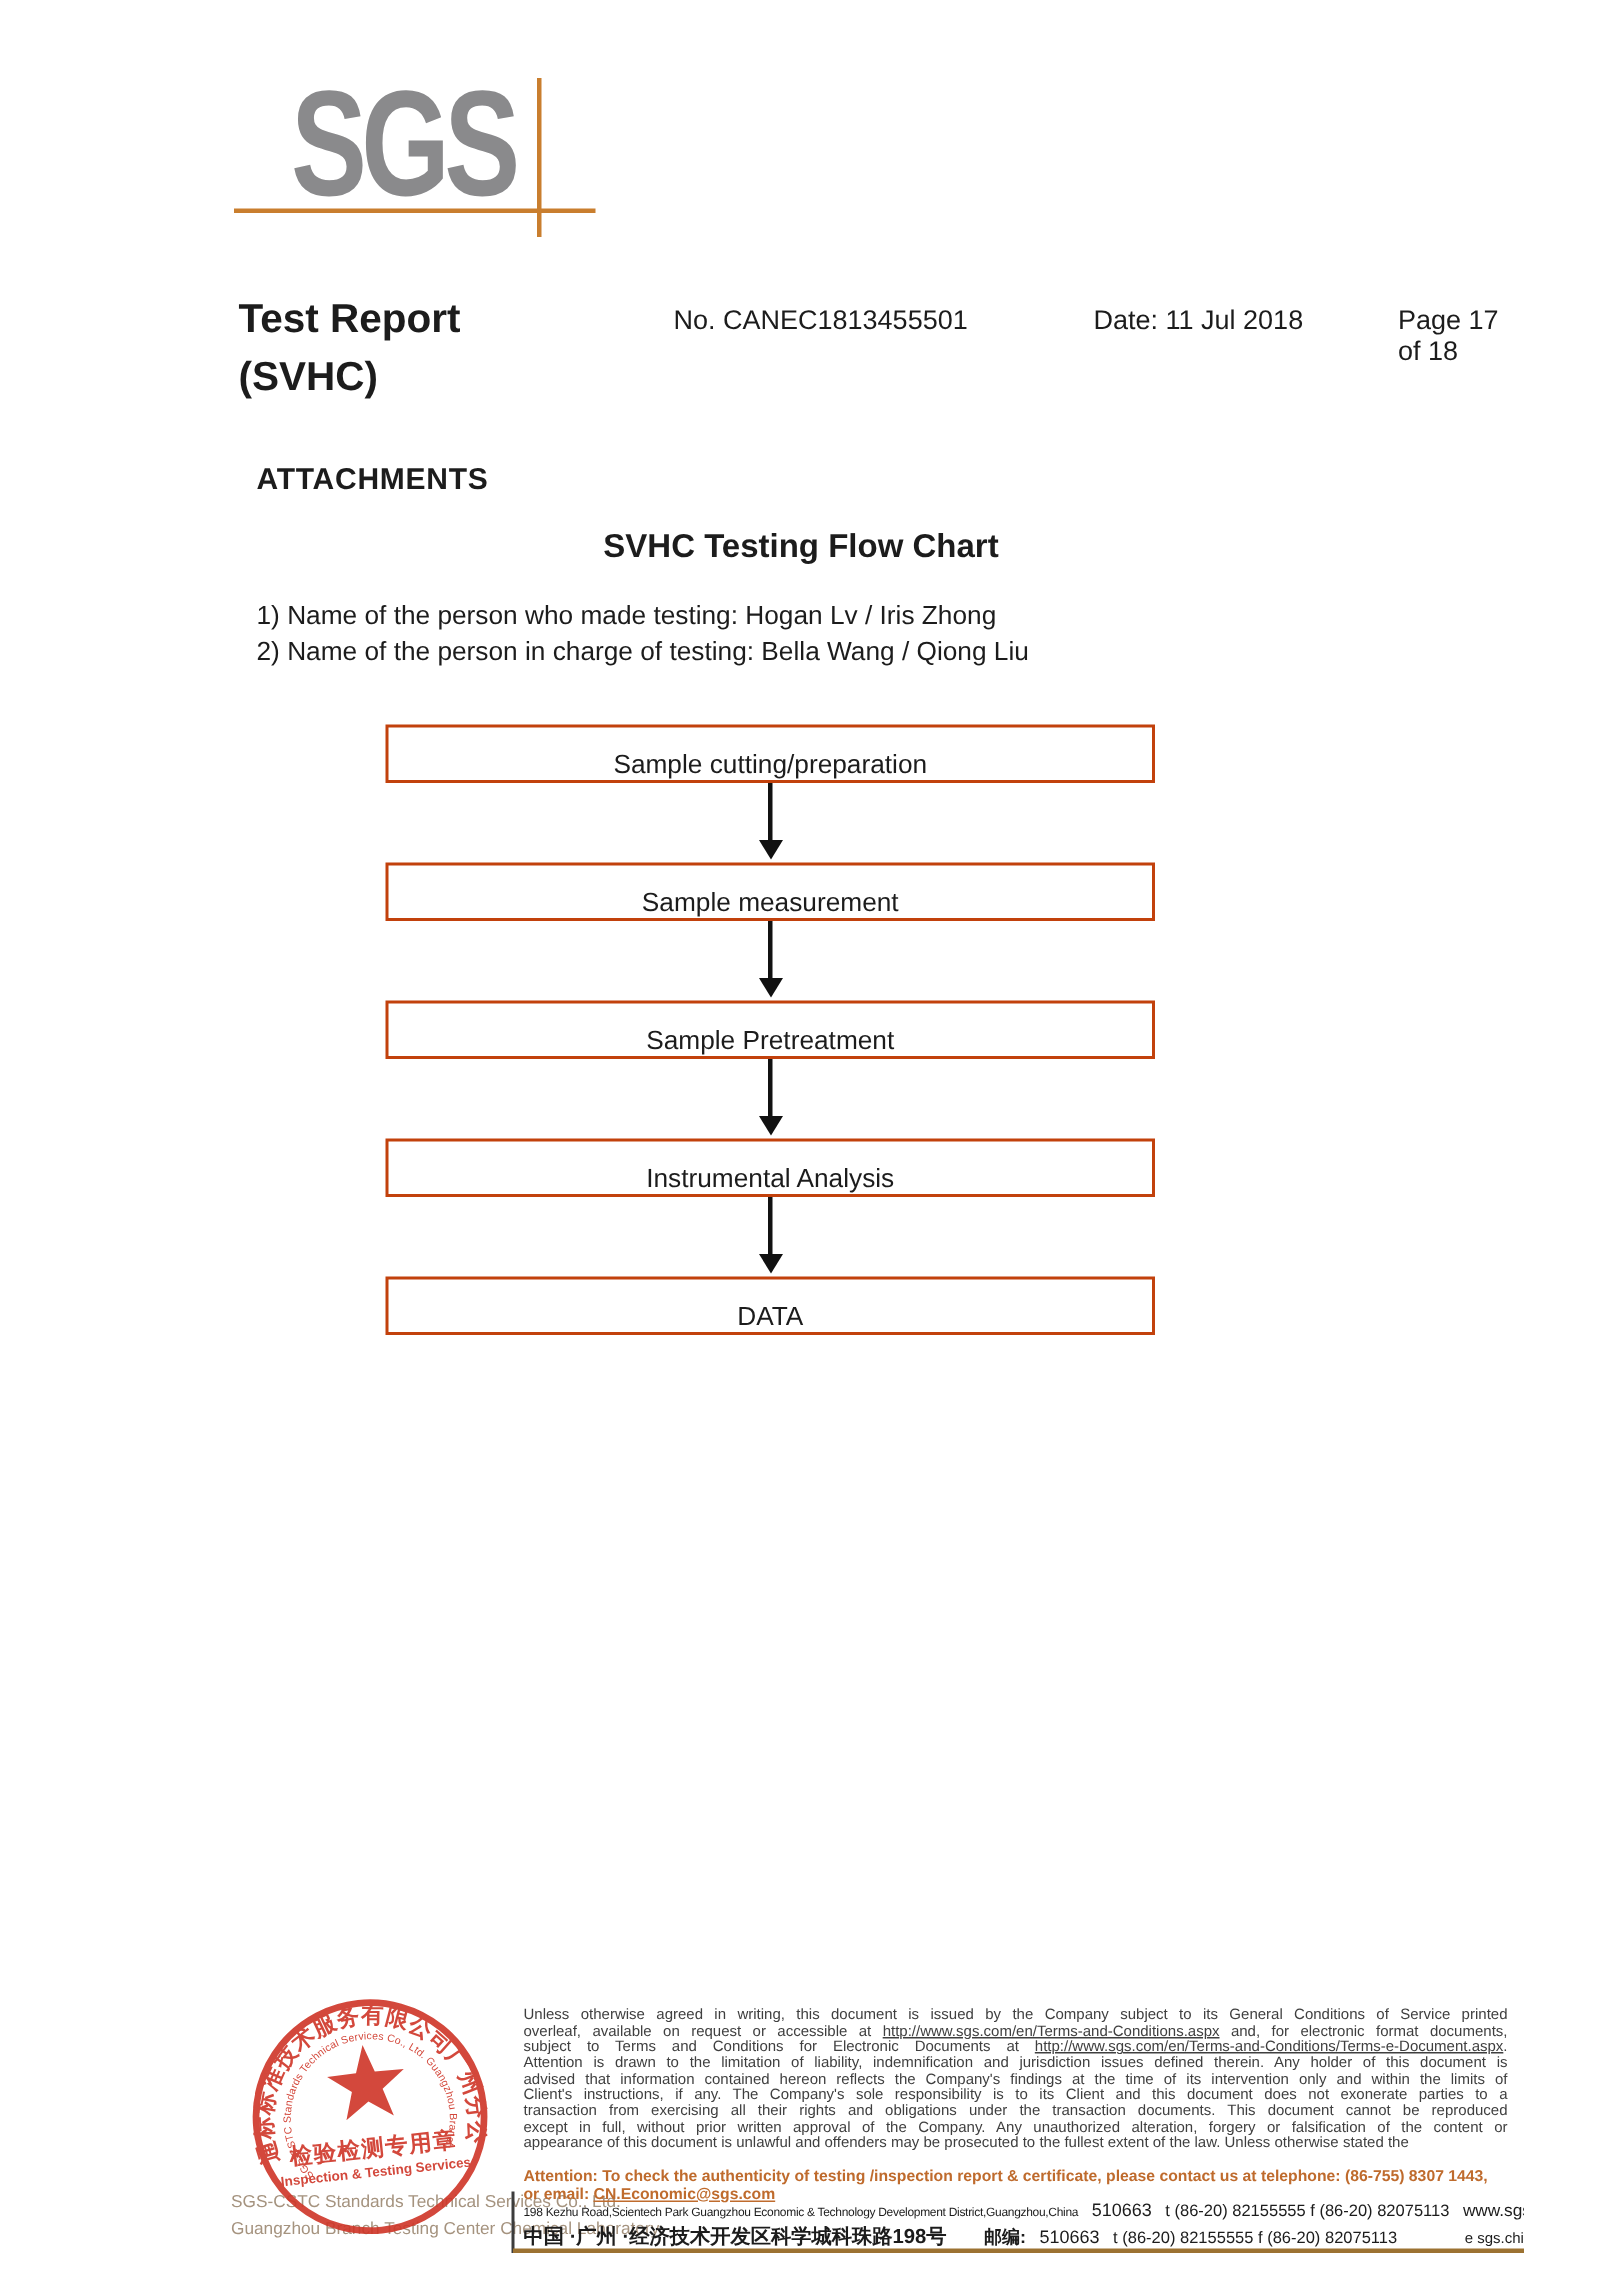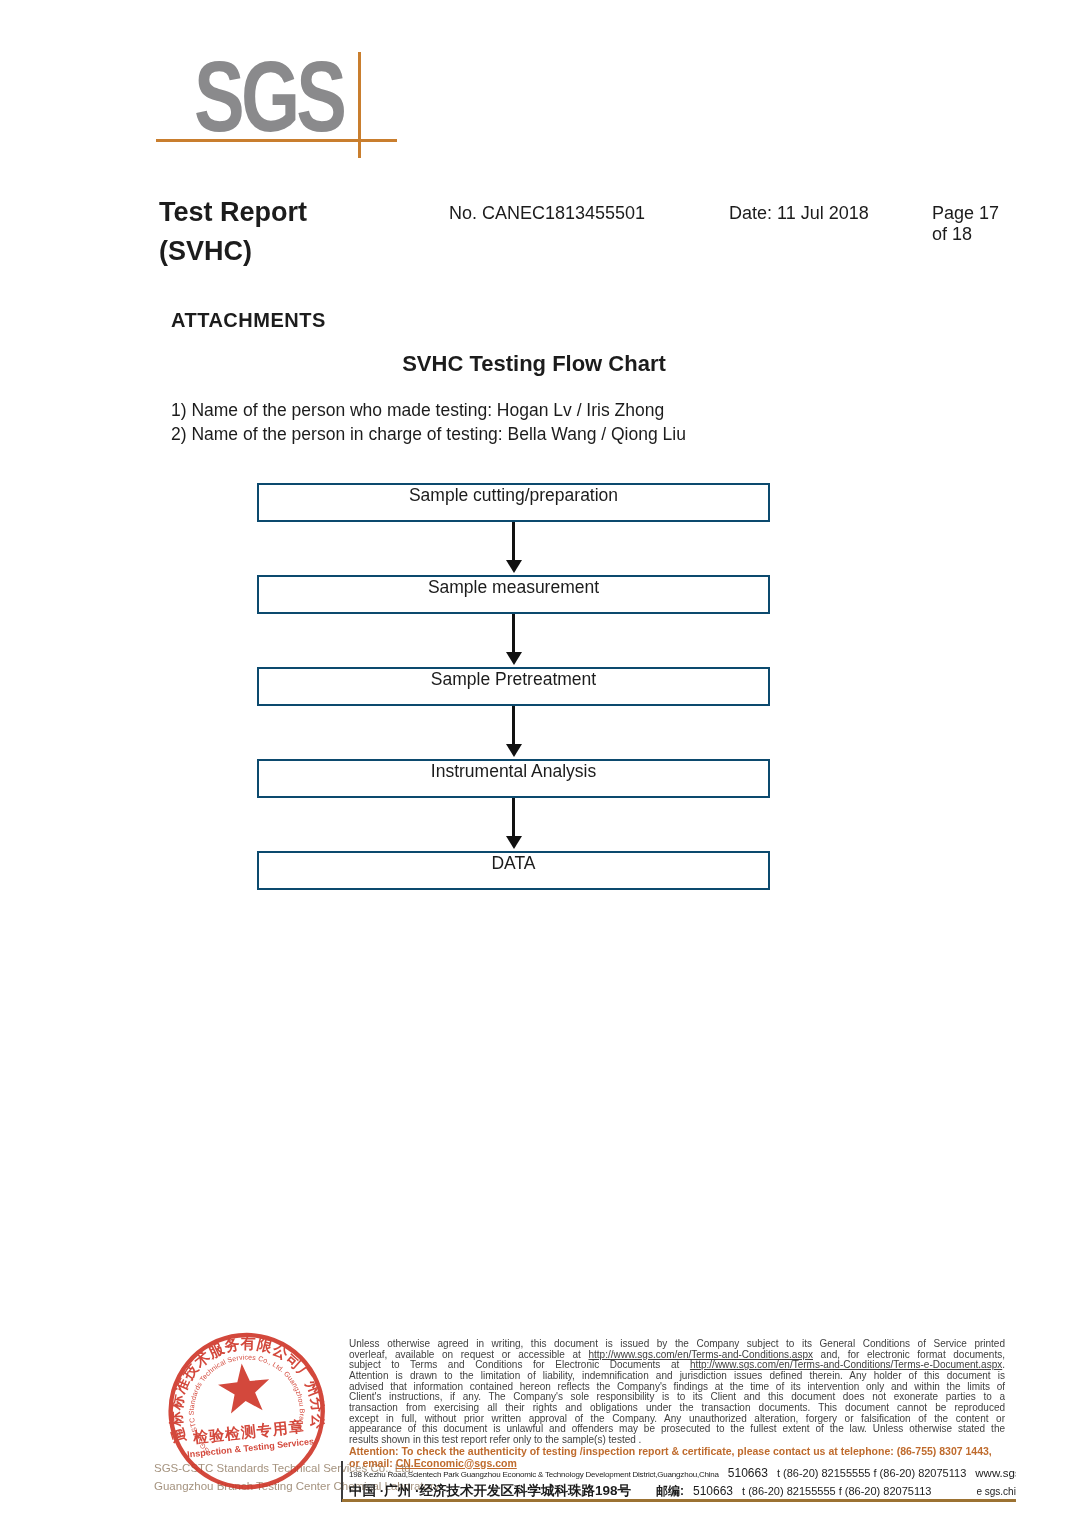--- a/index.html
+++ b/index.html
@@ -25,21 +25,21 @@
   .report-date{position:absolute;left:665px;top:203px;font-size:18px;}
   .report-page{position:absolute;left:868px;top:203px;font-size:18px;}
 
   
   .attachments-heading{position:absolute;left:107px;top:309px;font-size:20px;font-weight:bold;letter-spacing:.5px;}
   .flow-title{position:absolute;left:0;top:351px;width:940px;text-align:center;font-size:22px;font-weight:bold;}
   .notes{position:absolute;left:107px;top:399px;font-size:17.5px;line-height:23.5px;}
 
   
   .flowchart{position:absolute;left:193px;top:483px;width:513px;}
-  .flow-box{width:513px;height:39px;border:2px solid #0c4a6e;display:flex;align-items:flex-start;
+  .flow-box{width:513px;height:39px;border:2px solid #c2410c;display:flex;align-items:flex-end;
     justify-content:center;font-size:17.5px;background:#fff;}
   .flow-arrow{height:53px;width:513px;display:flex;flex-direction:column;align-items:center;}
   .arrow-line{width:3px;height:38px;background:#111;}
   .arrow-head{width:0;height:0;border-left:8px solid transparent;border-right:8px solid transparent;
     border-top:13px solid #111;}
   .flowchart .step:last-child .flow-arrow{display:none;}
 
   
   .company-lines{position:absolute;left:90px;top:1459px;font-size:11.5px;line-height:18px;color:var(--company_gray);white-space:nowrap;}
   .stamp{position:absolute;left:92px;top:1328px;transform:rotate(-6deg);opacity:.9;}
@@ -181,21 +181,20 @@
       <div class="legal-line"><span>advised that information contained hereon reflects the Company's findings at the time of its intervention only and within the limits of</span></div>
 
       <div class="legal-line"><span>Client's instructions, if any. The Company's sole responsibility is to its Client and this document does not exonerate parties to a</span></div>
 
       <div class="legal-line"><span>transaction from exercising all their rights and obligations under the transaction documents. This document cannot be reproduced</span></div>
 
       <div class="legal-line"><span>except in full, without prior written approval of the Company. Any unauthorized alteration, forgery or falsification of the content or</span></div>
 
       <div class="legal-line"><span>appearance of this document is unlawful and offenders may be prosecuted to the fullest extent of the law. Unless otherwise stated the</span></div>
 
-      <div class="legal-line"><span>results shown in this test report refer only to the sample(s) tested .</span></div>
     </div>
 
   <div class="attention">
     <div>Attention: To check the authenticity of testing /inspection report &amp; certificate, please contact us at telephone: (86-755) 8307 1443,</div>
     <div>
       <span>or email: </span><span class="u">CN.Economic@sgs.com</span>
     </div>
   </div>
 
   <div class="addr-vline"></div>

